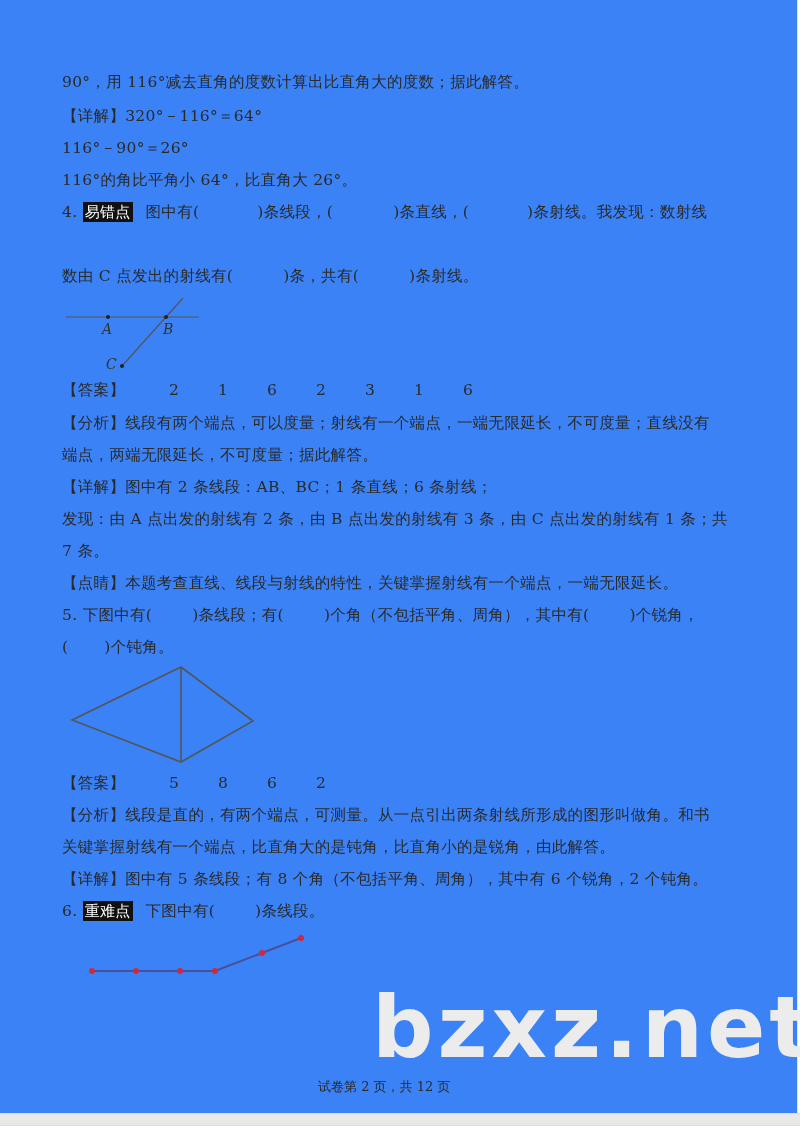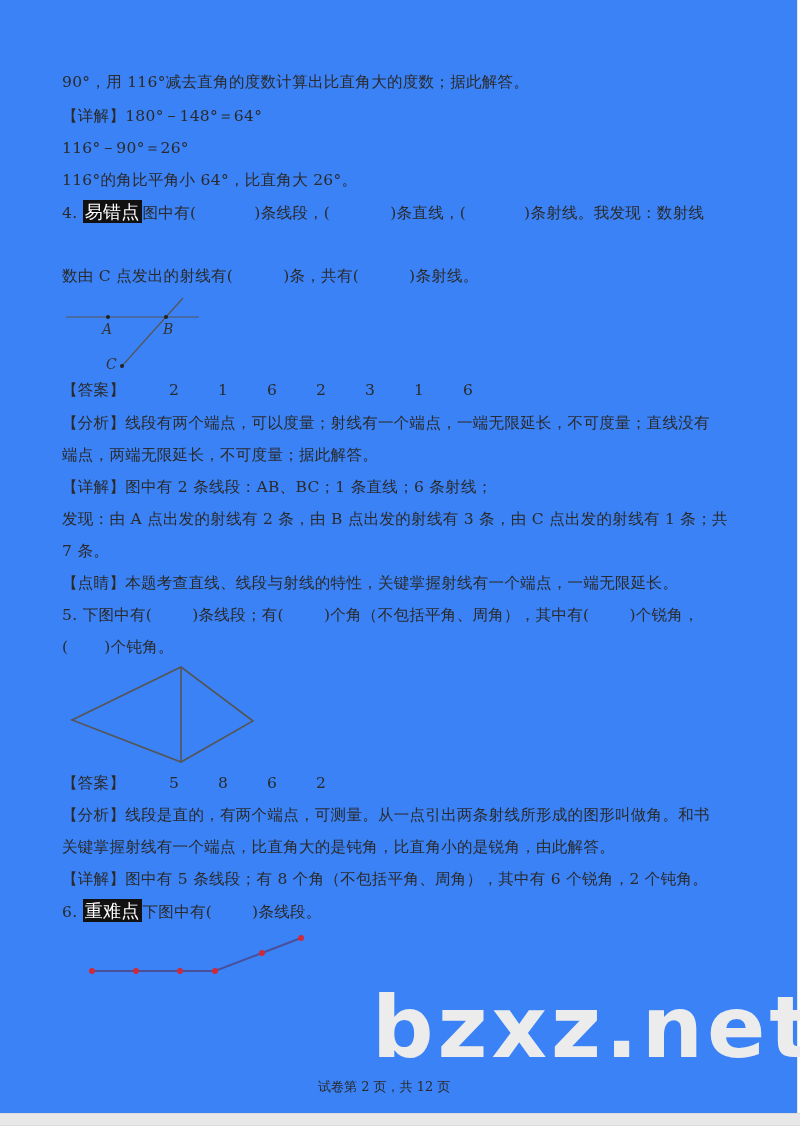--- a/index.html
+++ b/index.html
@@ -15,22 +15,22 @@
     }
     .bottom-band {
       position: absolute; left: 0; top: 1113px; width: 800px; height: 11px;
       background: #e8e8e8; border-top: 1px solid #dcdcdc; border-bottom: 1px solid #dcdcdc;
     }
     .line {
       position: absolute; left: 62px; font-size: 15.5px; line-height: 20px;
       white-space: nowrap; letter-spacing: 0.3px;
     }
     .tag {
-      background: #111; color: #fff; padding: 1px 2px; margin-right: 1px;
-      font-family: "DejaVu Sans", "Liberation Sans", sans-serif; font-size: 18px;
+      background: #111; color: #fff; padding: 1px 2px; margin-right: 13px;
+      font-family: "DejaVu Sans", "Liberation Sans", sans-serif; font-size: 15px;
     }
     .blank { display: inline-block; }
     .ans-num { position: absolute; font-size: 15.5px; line-height: 20px; }
     .watermark {
       position: absolute; left: 372px; top: 982px;
       font-family: "DejaVu Sans", "Liberation Sans", sans-serif;
       font-weight: bold; font-size: 86px; color: #ececec; letter-spacing: 4px;
       line-height: 90px;
     }
     .footer {
@@ -39,21 +39,21 @@
     svg { position: absolute; overflow: visible; }
     .fig-label { font-family: "DejaVu Serif", "Liberation Serif", serif; font-style: italic; font-size: 14px; fill: #333; }
   </style>
 </head>
 <body>
 
 <div class="page">
 
   <div class="line" style="top:72px">90°，用 116°减去直角的度数计算出比直角大的度数；据此解答。</div>
   <div class="line" style="top:106px">
-    <span>【详解】</span><span>180°－148°＝64°</span>
+    <span>【详解】</span><span>320°－116°＝64°</span>
   </div>
   <div class="line" style="top:138px">116°－90°＝26°</div>
   <div class="line" style="top:170px">116°的角比平角小 64°，比直角大 26°。</div>
 
   <div class="line" style="top:202px">
     <span>4.</span>
     <span class="tag">易错点</span><span>图中有(</span><span class="blank" style="width:58px"></span><span>)条线段，(</span><span class="blank" style="width:60px"></span><span>)条直线，(</span><span class="blank" style="width:58px"></span><span>)条射线。我发现：数射线</span>
   </div>
   <div class="line" style="top:266px">
     <span>数由 C 点发出的射线有(</span><span class="blank" style="width:50px"></span><span>)条，共有(</span><span class="blank" style="width:50px"></span><span>)条射线。</span>

